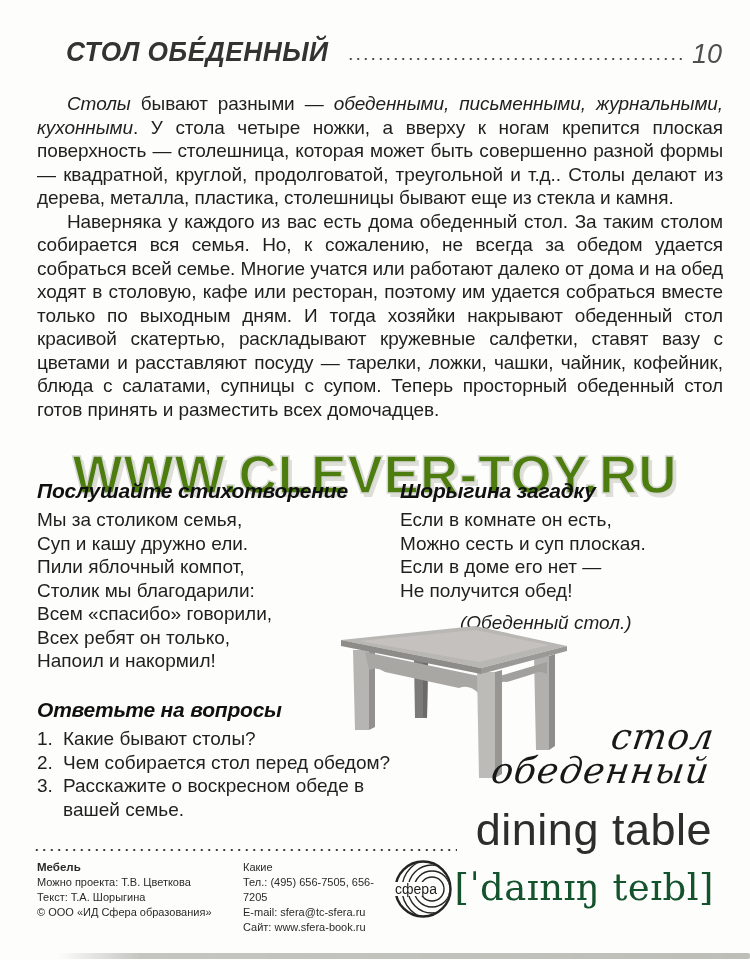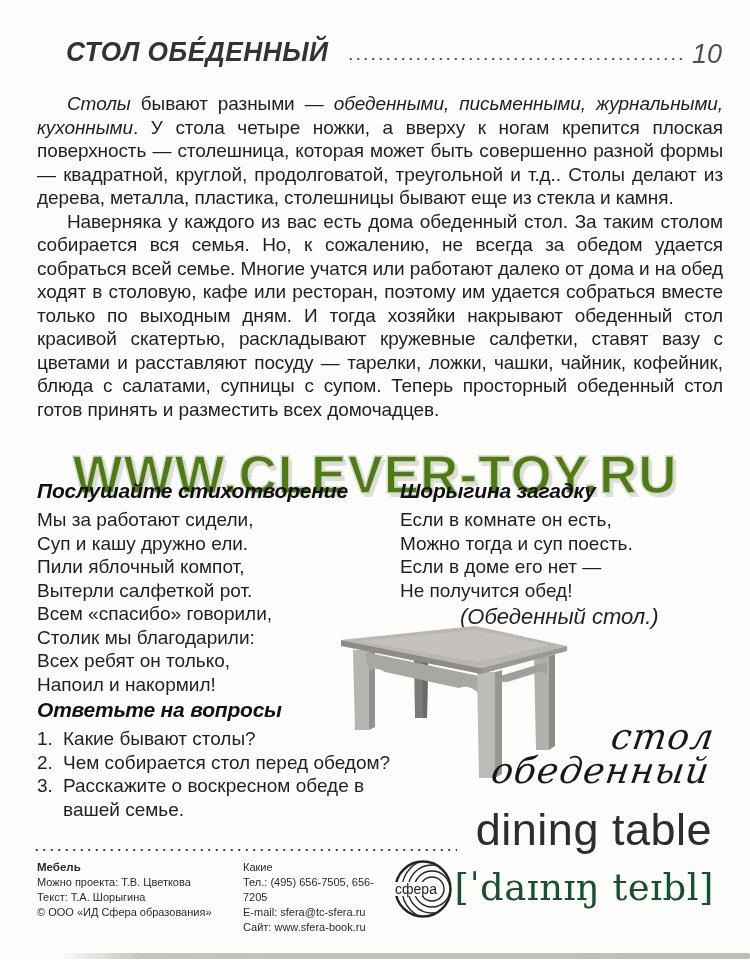--- a/index.html
+++ b/index.html
@@ -49,21 +49,21 @@
   
   h2.sec{
     margin:2px 0 5px 0;font-size:21px;font-weight:bold;font-style:italic;color:#101010;
     letter-spacing:-.2px;
   }
   
   .poem{position:absolute;left:37px;top:477px;width:356px;z-index:2;}
   .riddle{position:absolute;left:400px;top:477px;width:332px;z-index:2;}
   .questions{position:absolute;left:37px;top:696px;width:380px;z-index:2;}
   .line{font-size:19px;line-height:23.5px;}
-  .answer{font-size:22px;line-height:23.5px;font-style:italic;margin-left:60px;margin-top:3px;}
+  .answer{font-size:19px;line-height:23.5px;font-style:italic;margin-left:60px;margin-top:9px;}
   .q{display:flex;font-size:19px;line-height:23.5px;}
   .qn{width:26px;flex:0 0 26px;}
   .qt{flex:1;}
   
   .table-photo{position:absolute;left:337px;top:620px;width:232px;height:168px;z-index:2;}
   
   .script-ru{
     position:absolute;right:38px;top:720px;z-index:3;text-align:right;
     font-family:"DejaVu Serif",serif;font-style:italic;
     font-size:36px;line-height:34px;color:#181818;
@@ -110,37 +110,36 @@
 
   <section class="intro">
       <p><em>Столы</em><span> бывают разными — </span><em>обеденными, письменными, журнальными, кухонными</em><span>. У стола четыре ножки, а вверху к ногам крепится плоская поверхность — столешница, которая может быть совершенно разной формы — квадратной, круглой, продолговатой, треугольной и т.д.. Столы делают из дерева, металла, пластика, столешницы бывают еще из стекла и камня.</span></p>
       <p><span>Наверняка у каждого из вас есть дома обеденный стол. За таким столом собирается вся семья. Но, к сожалению, не всегда за обедом удается собраться всей семье. Многие учатся или работают далеко от дома и на обед ходят в столовую, кафе или ресторан, поэтому им удается собраться вместе только по выходным дням. И тогда хозяйки накрывают обеденный стол красивой скатертью, раскладывают кружевные салфетки, ставят вазу с цветами и расставляют посуду — тарелки, ложки, чашки, чайник, кофейник, блюда с салатами, супницы с супом. Теперь просторный обеденный стол готов принять и разместить всех домочадцев.</span></p>
     </section>
 
   <section class="poem">
     <h2 class="sec">Послушайте стихотворение</h2>
     <div>
 
-    <div class="line">Мы за работают сидели,</div>
+    <div class="line">Мы за столиком семья,</div>
         <div class="line">Суп и кашу дружно ели.</div>
         <div class="line">Пили яблочный компот,</div>
-        <div class="line">Вытерли салфеткой рот.</div>
+        <div class="line">Столик мы благодарили:</div>
         <div class="line">Всем «спасибо» говорили,</div>
-        <div class="line">Столик мы благодарили:</div>
         <div class="line">Всех ребят он только,</div>
         <div class="line">Напоил и накормил!</div>
       </div>
   </section>
 
   <section class="riddle">
     <h2 class="sec">Шорыгина загадку</h2>
     <div>
 
     <div class="line">Если в комнате он есть,</div>
-        <div class="line">Можно тогда и суп поесть.</div>
+        <div class="line">Можно сесть и суп плоская.</div>
         <div class="line">Если в доме его нет —</div>
         <div class="line">Не получится обед!</div>
       </div>
     <div class="answer">(Обеденный стол.)</div>
   </section>
 
   <section class="questions">
     <h2 class="sec">Ответьте на вопросы</h2>
     <div>
 

